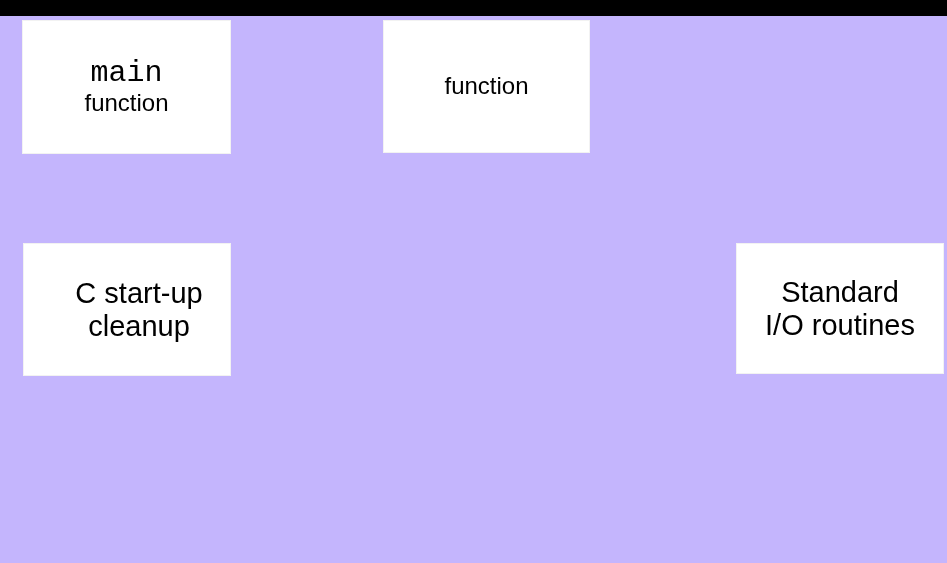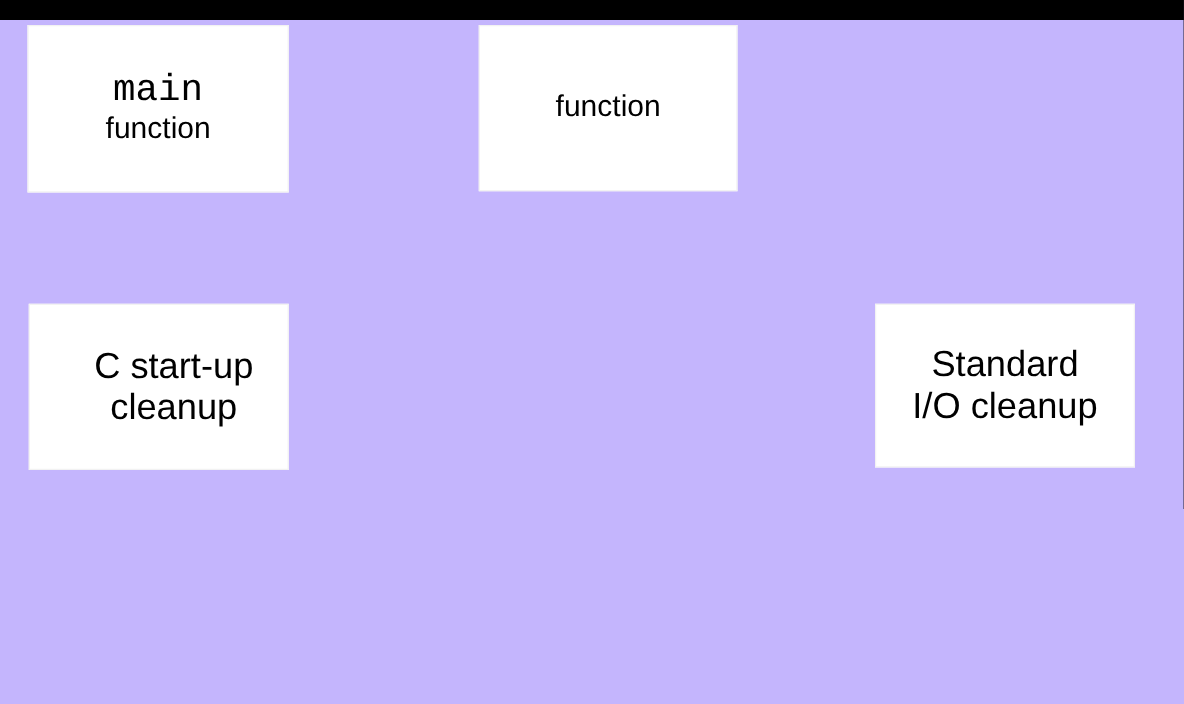--- a/index.html
+++ b/index.html
@@ -45,21 +45,21 @@
   #node-main {
     left: 22px;  top: 4px;   width: 209px; height: 134px;
   }
   #node-exit {
     left: 383px; top: 4px;   width: 207px; height: 133px;
   }
   #node-cstartup {
     left: 23px;  top: 227px; width: 208px; height: 133px; padding-left: 24px;
   }
   #node-stdio {
-    left: 700px; top: 227px; width: 208px; height: 131px;
+    left: 736px; top: 227px; width: 208px; height: 131px;
   }
   #node-cstartup .line-sans,
   #node-stdio .line-sans {
     font-size: 29px;
   }
 </style>
 </head>
 <body>
 
 <div id="canvas">
@@ -73,16 +73,16 @@
     <span class="line-sans">function</span>
   </div>
 
   <div class="node" id="node-cstartup">
     <span class="line-sans">C start-up</span>
     <span class="line-sans">cleanup</span>
   </div>
 
   <div class="node" id="node-stdio">
     <span class="line-sans">Standard</span>
-    <span class="line-sans">I/O cleanup</span>
+    <span class="line-sans">I/O routines</span>
   </div>
 
 </div>
 
 </body></html>

